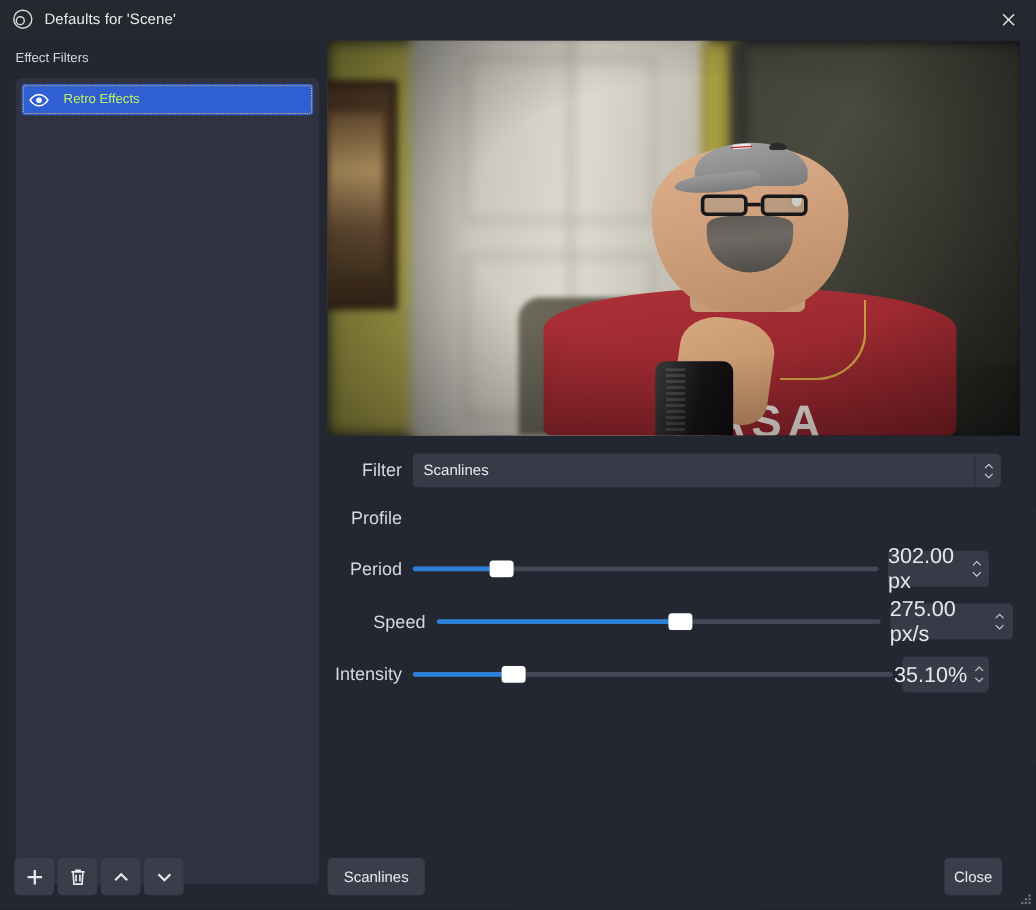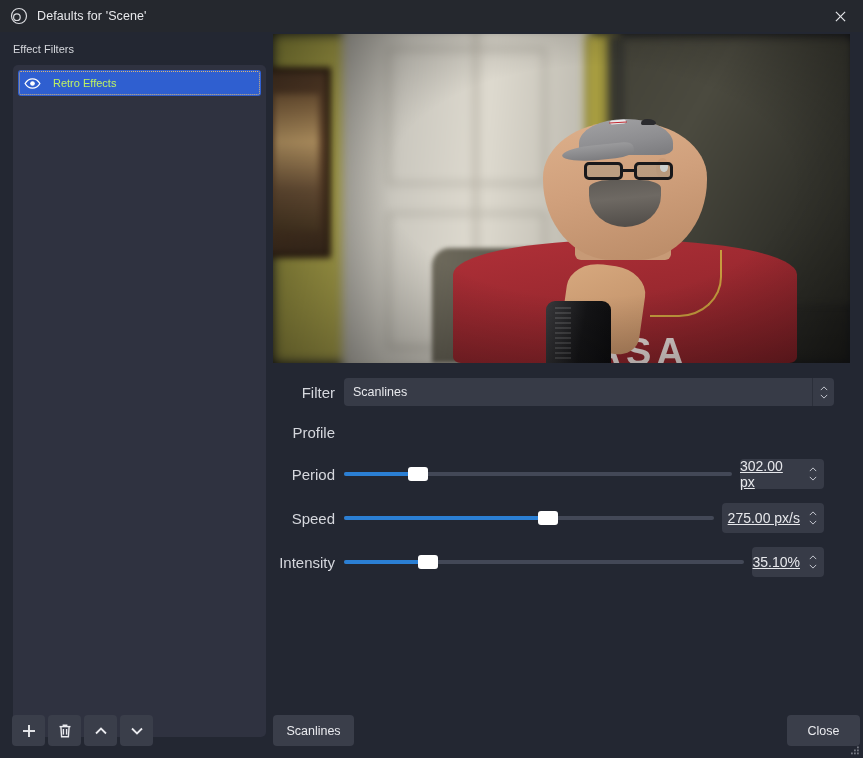--- a/index.html
+++ b/index.html
@@ -295,23 +295,22 @@
   .spin {
     margin-left: 8px;
     height: 30px;
     background: #373b47;
     border-radius: 4px;
     display: flex; align-items: center; justify-content: flex-end;
     padding-right: 4px;
     position: relative;
   }
   .spin-value {
-    color: #e7e8ec; font-size: 14px;
+    color: #e7e8ec; font-size: 18px;
     padding-right: 6px;
-    text-decoration: underline;
   }
   .spin-arrows {
     display: flex; flex-direction: column;
     align-items: center; justify-content: center; gap: 4px;
     width: 14px;
   }
 
   
   .footer {
     position: absolute; left: 0; right: 0; bottom: 0;
@@ -456,21 +455,21 @@
               <svg class="chev" viewBox="0 0 10 6" fill="none" stroke="#c9ccd4" stroke-width="1.2">
                   <polyline points="1,5 5,1 9,5"></polyline>
                 </svg>
               <svg class="chev" viewBox="0 0 10 6" fill="none" stroke="#c9ccd4" stroke-width="1.2">
                   <polyline points="1,1 5,5 9,1"></polyline>
                 </svg>
             </span>
           </div>
         </div>
 
-        <div class="row" style="height:44px;">
+        <div class="row" style="height:44px;justify-content:center;">
           <div class="lbl">Speed</div>
           <div class="slider-wrap" style="width:370px;">
             <div class="groove"></div>
             <div class="fill" style="width:55%;"></div>
             <div class="handle" style="left:55%;"></div>
           </div>
           <div class="spin" style="width:102px;">
             <span class="spin-value">275.00 px/s</span>
             <span class="spin-arrows">
               <svg class="chev" viewBox="0 0 10 6" fill="none" stroke="#c9ccd4" stroke-width="1.2">
@@ -527,21 +526,21 @@
             <polyline points="3,10.5 8,5.5 13,10.5"></polyline>
           </svg>
       </div>
       <div class="tool-btn" style="left:120px;">
         <svg viewBox="0 0 16 16" fill="none" stroke="currentColor" stroke-width="1.8">
             <polyline points="3,5.5 8,10.5 13,5.5"></polyline>
           </svg>
       </div>
 
       <div class="btn" style="left:273px; width:81px;">Scanlines</div>
-      <div class="btn" style="left:787px; width:73px;">Close</div>
+      <div class="btn" style="left:787px; width:48px;">Close</div>
 
       <span class="grip">
         <svg viewBox="0 0 12 12" fill="#b9bcc4">
           <rect x="9" y="1.5" width="1.8" height="1.8"></rect>
           <rect x="6" y="4.5" width="1.8" height="1.8"></rect>
             <rect x="9" y="4.5" width="1.8" height="1.8"></rect>
           <rect x="3" y="7.5" width="1.8" height="1.8"></rect>
             <rect x="6" y="7.5" width="1.8" height="1.8"></rect>
             <rect x="9" y="7.5" width="1.8" height="1.8"></rect>
         </svg>

